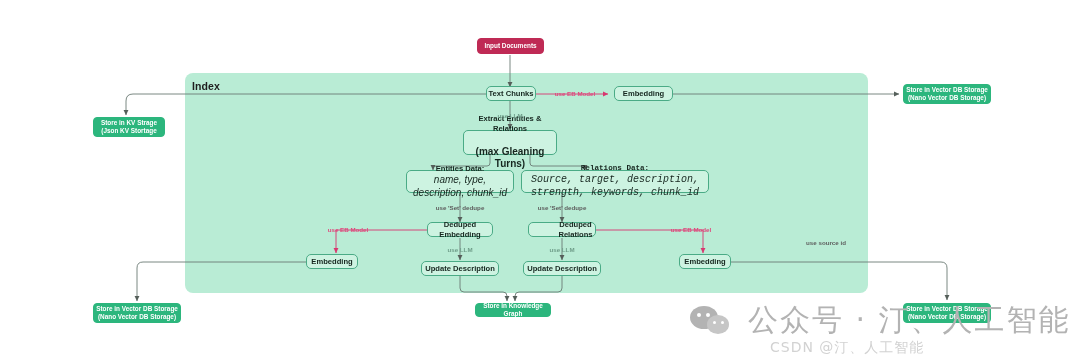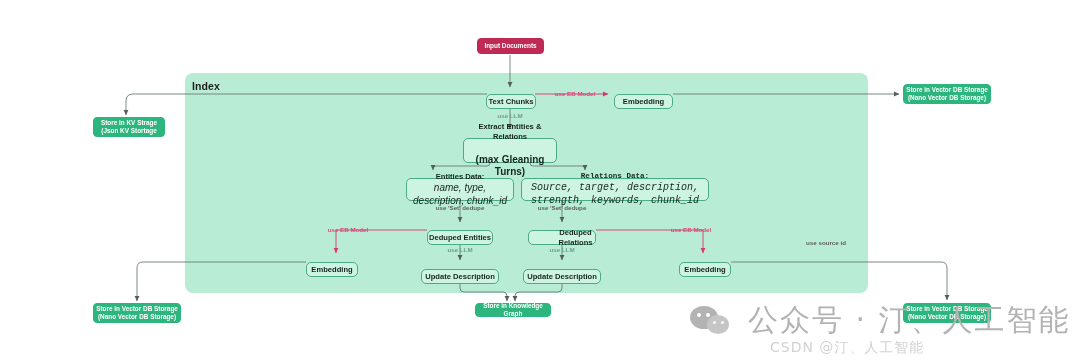--- a/index.html
+++ b/index.html
@@ -20,21 +20,21 @@
   }
 
   
   .node{
     position:absolute;box-sizing:border-box;display:flex;
     flex-direction:column;align-items:center;justify-content:center;
     text-align:center;line-height:1.25;
   }
   .node-pill{
     background:#cdf3e1;border:1px solid #4aab86;border-radius:5px;
-    color:#16261f;font-size:7.6px;font-weight:bold;margin-top:8px;
+    color:#16261f;font-size:7.6px;font-weight:bold;
   }
   .node-pill .sub{
     font-weight:normal;font-style:italic;font-size:10px;color:#16261f;
     margin-top:1px;
   }
   .node-solid-green{
     background:#2cb67d;border:1px solid #2cb67d;border-radius:4px;
     color:#ffffff;font-size:6.4px;font-weight:bold;
   }
   .node-solid-green .sub{font-weight:bold;font-size:6.4px;color:#ffffff;}
@@ -152,21 +152,21 @@
     <span>Entities Data:</span>
     <span class="sub">name, type, description, chunk_id</span>
   </div>
 
   <div class="node node-pill" style="left:521px;top:170px;width:188px;height:23px;font-family:Liberation Mono, monospace;">
     <span>Relations Data:</span>
     <span class="sub">Source, target, description, strength, keywords, chunk_id</span>
   </div>
 
   <div class="node node-pill" style="left:427px;top:222px;width:66px;height:15px;">
-    <span>Deduped Entities</span>
+    <span>Deduped Embedding</span>
   </div>
 
   <div class="node node-pill" style="left:528px;top:222px;width:68px;height:15px;padding-left:27px;">
     <span>Deduped Relations</span>
   </div>
 
   <div class="node node-pill" style="left:306px;top:254px;width:52px;height:15px;">
     <span>Embedding</span>
   </div>
 

